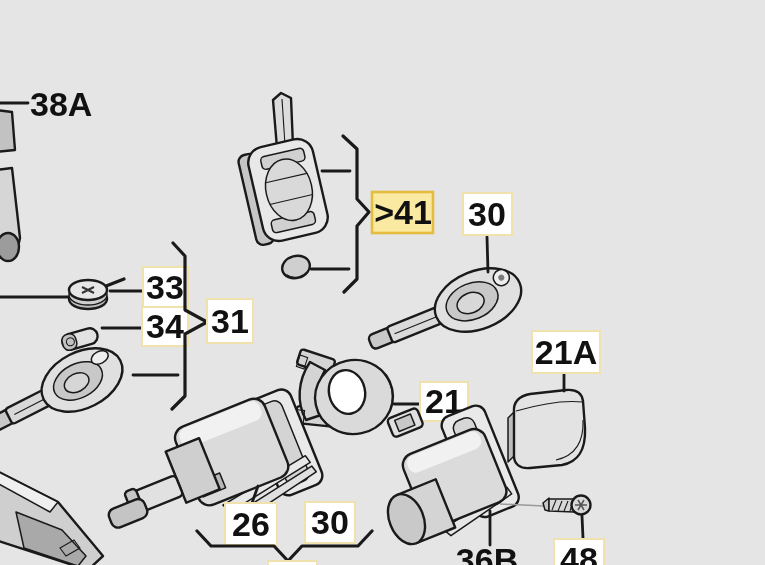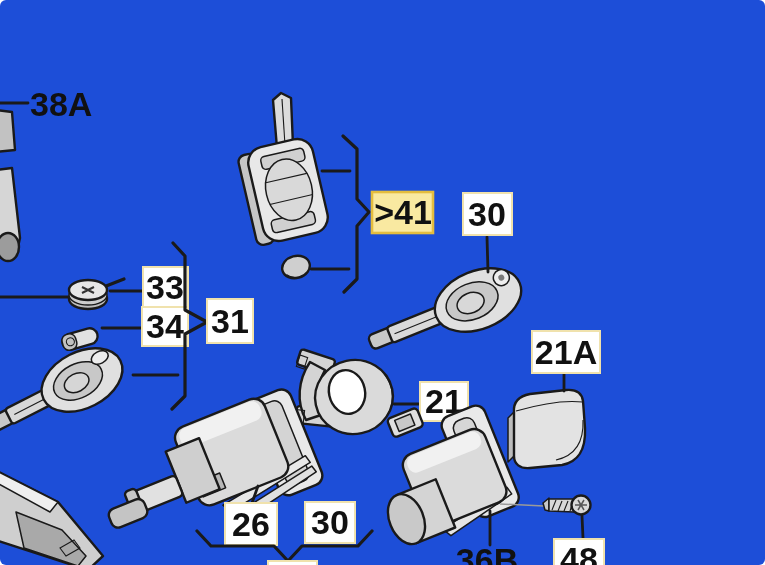--- a/index.html
+++ b/index.html
@@ -1,17 +1,17 @@
 <!DOCTYPE html>
 <html><head>
 <meta charset="utf-8">
 <style>
   html,body{margin:0;padding:0;background:#fff;}
-  .stage{position:relative;width:765px;height:565px;background:#1d4ed8;overflow:hidden;
-         font-family:"Liberation Sans",sans-serif;border-radius:6px;}
+  .stage{position:relative;width:765px;height:565px;background:#e5e5e5;overflow:hidden;
+         font-family:"Liberation Sans",sans-serif;}
   svg{display:block}
   .p  {stroke:#1a1a1a;stroke-width:2.4;stroke-linejoin:round;}
   .p1 {stroke:#1a1a1a;stroke-width:1.5;stroke-linejoin:round;}
   .thin{stroke:#1a1a1a;stroke-width:1.1;fill:none;}
   .lead{stroke:#1a1a1a;stroke-width:2.8;fill:none;stroke-linecap:round;}
   .lead-thin{stroke:#9a9a9a;stroke-width:1.5;fill:none;}
   .bracket{stroke:#1a1a1a;stroke-width:3.2;fill:none;stroke-linejoin:round;stroke-linecap:round;}
   .lblbox{fill:#ffffff;stroke:#f0e2ad;stroke-width:2;}
   .hlbox{stroke:#e4bd3e;stroke-width:2.6;}
   .lbl{font-family:"Liberation Sans",sans-serif;font-weight:bold;font-size:34px;fill:#111111;text-anchor:middle;}

